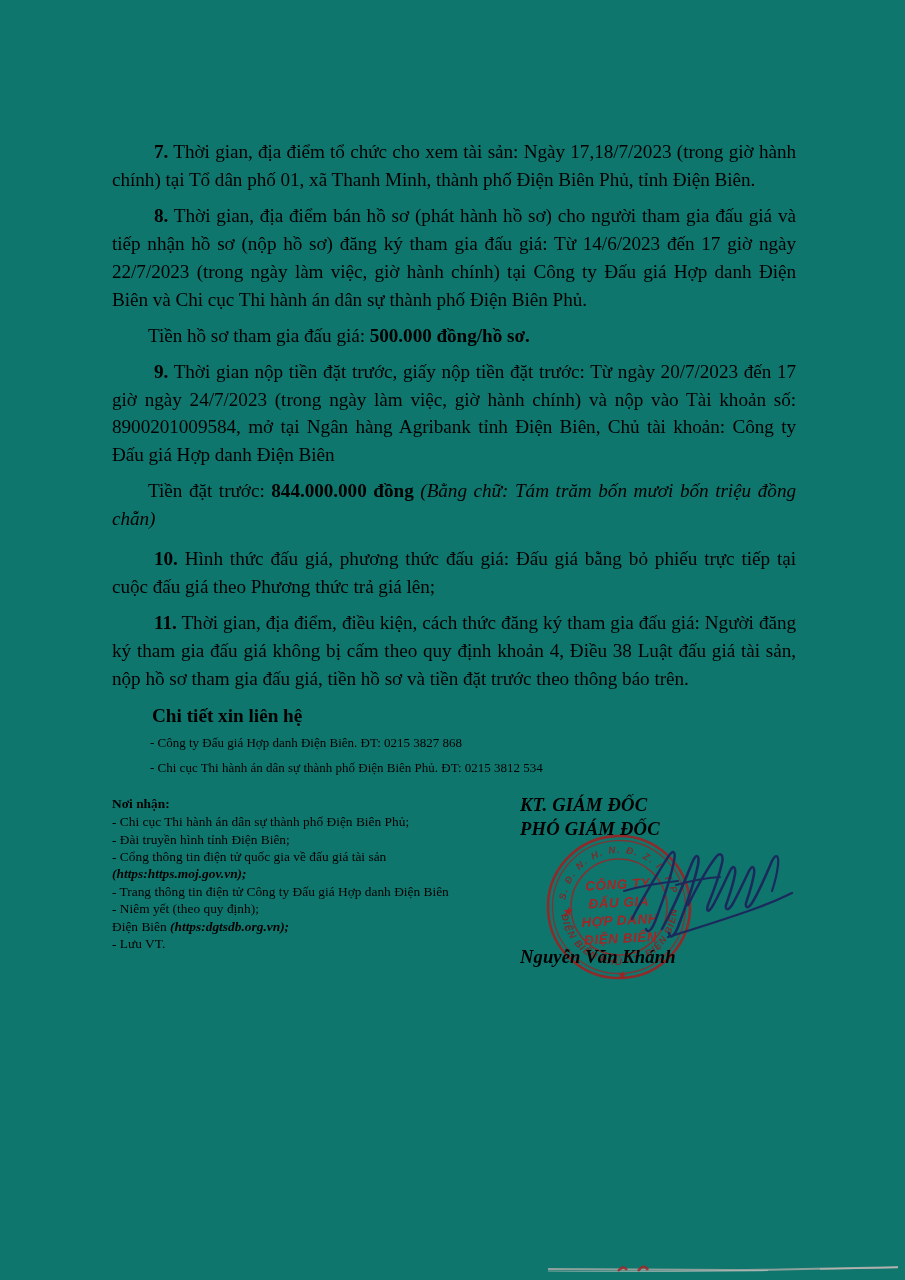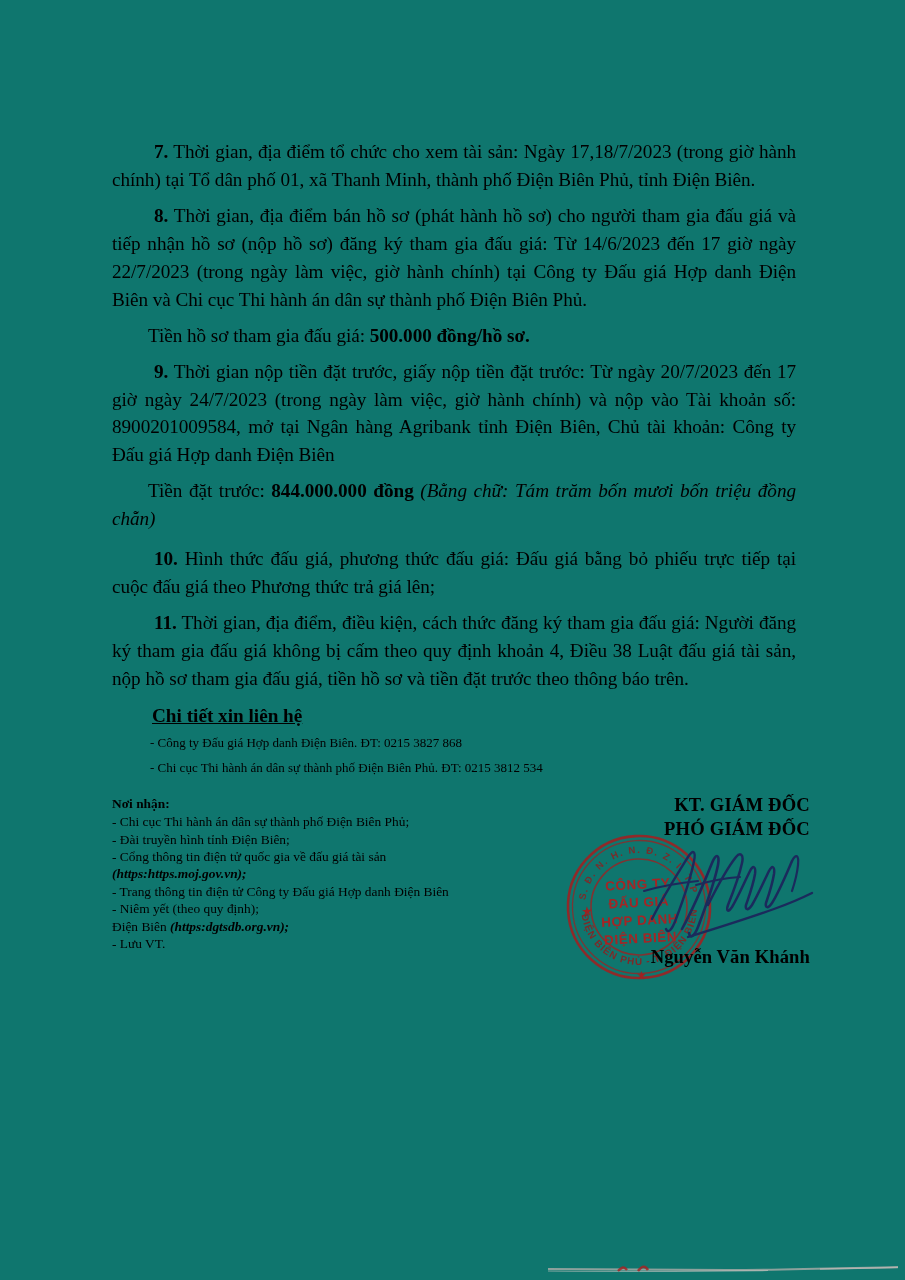--- a/index.html
+++ b/index.html
@@ -39,21 +39,20 @@
   .b { font-weight: bold; }
   .it { font-style: italic; }
   .gap-sm { height: 5px; }
   .gap-md { height: 9px; }
   .heading-inline {
     font-weight: bold;
     font-size: 19.2px;
     line-height: 1.455;
     text-indent: 40px;
     margin: 9px 0 4px 0;
-    text-decoration: underline;
   }
   .contact-line {
     font-size: 13px;
     line-height: 1.455;
     text-indent: 38px;
     margin: 0 0 6px 0;
   }
 
   
   #footer {
@@ -86,24 +85,25 @@
     text-align: justify;
     text-justify: inter-word;
     margin: 0;
   }
   #recipients li.last-line { text-align: left; }
   #recipients .url { font-style: italic; font-weight: bold; }
 
   
   #sign-block {
     position: absolute;
-    left: 428px;
+    left: 408px;
     top: -2px;
     width: 270px;
-    text-align: right;
+    text-align: left;
+    font-style: italic;
   }
   #sign-block .sig-title {
     font-size: 18.6px;
     font-weight: bold;
     line-height: 1.30;
     letter-spacing: 0.2px;
     position: relative;
     z-index: 4;
   }
   #sign-block .sig-name {

